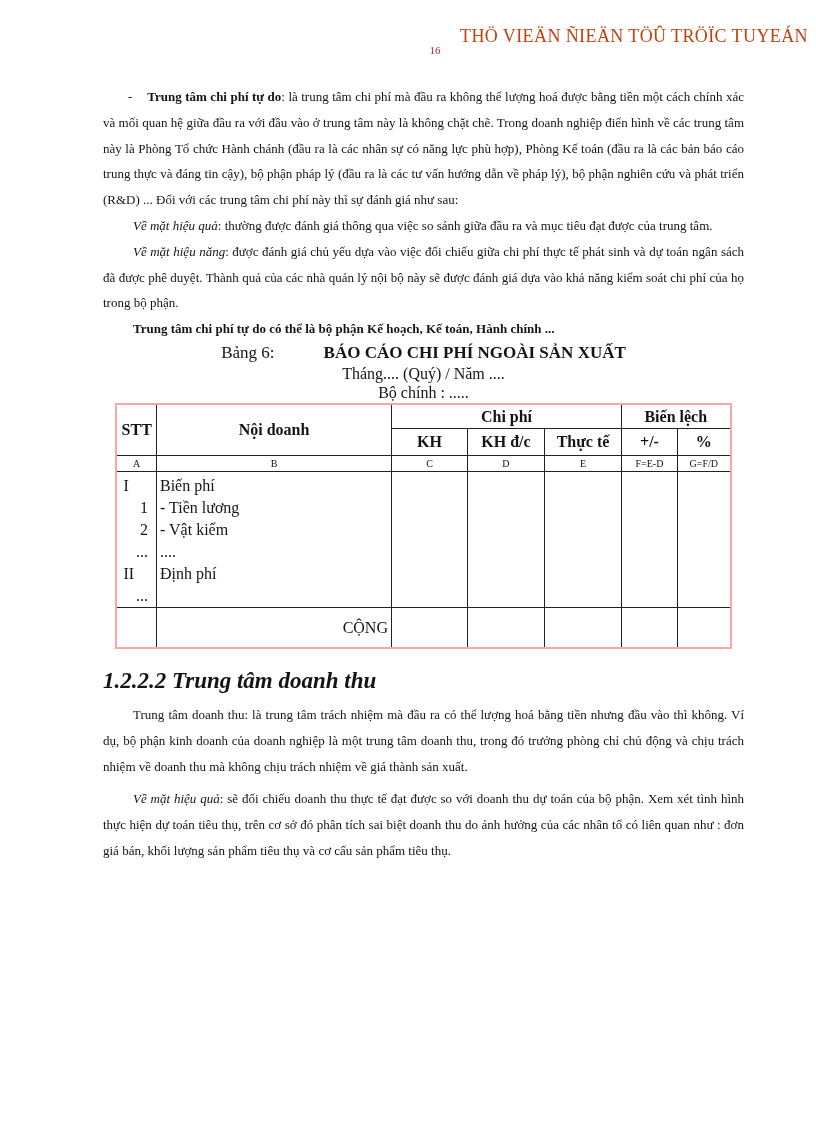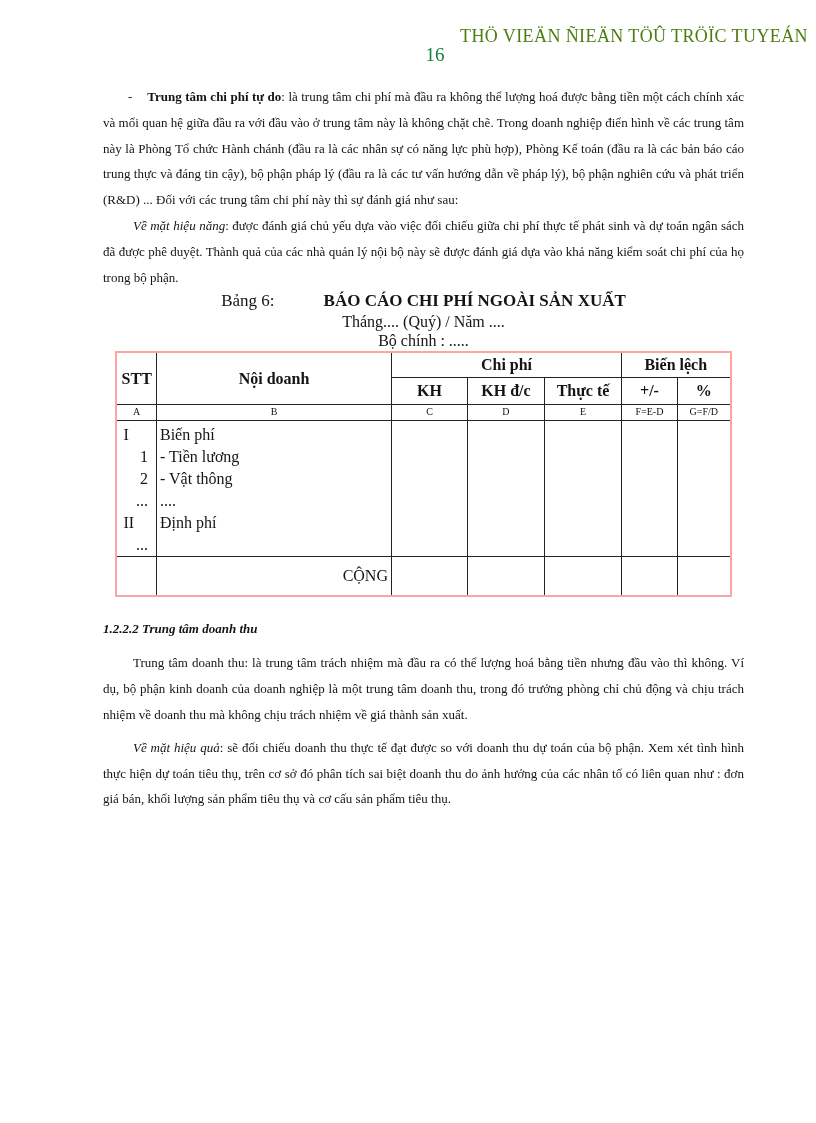--- a/index.html
+++ b/index.html
@@ -13,31 +13,31 @@
     color: #141414;
     margin: 0 auto;
     overflow: hidden;
   }
   .site-header {
     position: absolute;
     top: 26px;
     right: 8px;
     font-size: 18px;
     letter-spacing: 0.4px;
-    color: #4d7c0f;
+    color: #c2410c;
     white-space: nowrap;
   }
   .page-number {
     position: absolute;
     top: 44px;
     left: 402px;
     width: 66px;
     text-align: center;
-    font-size: 19px;
-    color: #15803d;
+    font-size: 11px;
+    color: #be185d;
   }
   .content {
     position: absolute;
     top: 84px;
     left: 103px;
     width: 641px;
   }
   .para {
     font-size: 13px;
     line-height: 25.8px;
@@ -86,43 +86,45 @@
   .r-sub td  { height: 27px; text-align: center; font-weight: bold; }
   .r-letters td { height: 16px; font-size: 10px; line-height: 14px; text-align: center; padding: 0; color: #111; border-bottom: 1px solid #222; }
   .r-body td { height: 122px; vertical-align: top; padding-top: 3px; }
   .ln { height: 22px; line-height: 22px; white-space: nowrap; }
   .stt-cell .al { text-align: left; padding-left: 3px; }
   .stt-cell .ar { text-align: right; padding-right: 5px; }
   .nd-cell { padding-left: 6px; }
   .r-total td { height: 40px; }
   .total-label { text-align: right; padding-right: 8px; font-size: 17px; }
   .section-heading {
-    font-size: 13px;
+    font-size: 23px;
     font-weight: bold;
     font-style: italic;
     margin: 21px 0 10px 0;
     line-height: 22px;
   }
   .sec-para { margin-bottom: 7px; }
 </style>
 </head>
 <body>
 
 <div class="page">
 
   <div class="site-header">THÖ VIEÄN ÑIEÄN TÖÛ TRÖÏC TUYEÁN</div>
   <div class="page-number">16</div>
 
   <div class="content">
 
     <p class="para hang"><span class="bullet">-</span><span class="bold">Trung tâm chi phí tự do</span><span>: là trung tâm chi phí mà đầu ra không thể lượng hoá được bằng tiền một cách chính xác và mối quan hệ giữa đầu ra với đầu vào ở trung tâm này là không chặt chẽ. Trong doanh nghiệp điển hình về các trung tâm này là Phòng Tổ chức Hành chánh (đầu ra là các nhân sự có năng lực phù hợp), Phòng Kế toán (đầu ra là các bản báo cáo trung thực và đáng tin cậy), bộ phận pháp lý (đầu ra là các tư vấn hướng dẫn về pháp lý), bộ phận nghiên cứu và phát triển (R&amp;D) ... Đối với các trung tâm chi phí này thì sự đánh giá như sau:</span></p>
 
+    <p class="para indent"><span class="lead-italic">Về mặt hiệu quả</span><span>: thường được đánh giá thông qua việc so sánh giữa đầu ra và mục tiêu đạt được của trung tâm.</span></p>
 
     <p class="para indent"><span class="lead-italic">Về mặt hiệu năng</span><span>: được đánh giá chủ yếu dựa vào việc đối chiếu giữa chi phí thực tế phát sinh và dự toán ngân sách đã được phê duyệt. Thành quả của các nhà quản lý nội bộ này sẽ được đánh giá dựa vào khả năng kiểm soát chi phí của họ trong bộ phận.</span></p>
 
+    <p class="para indent bold">Trung tâm chi phí tự do có thể là bộ phận Kế hoạch, Kế toán, Hành chính ...</p>
 
 
     <div class="caption"><span class="prefix">Bảng 6:</span><span class="title">BÁO CÁO CHI PHÍ NGOÀI SẢN XUẤT</span></div>
 
     <div class="center-line">Tháng.... (Quý) / Năm ....</div>
     <div class="center-line dept-line">Bộ chính : .....</div>
 
     <table class="report-table">
       <colgroup>
         <col class="c-stt">
@@ -161,21 +163,21 @@
             <div class="ln al">I</div>
             <div class="ln ar">1</div>
             <div class="ln ar">2</div>
             <div class="ln ar">...</div>
             <div class="ln al">II</div>
             <div class="ln ar">...</div>
           </td>
           <td class="nd-cell">
             <div class="ln">Biến phí</div>
             <div class="ln">- Tiền lương</div>
-            <div class="ln">- Vật thông</div>
+            <div class="ln">- Vật kiểm</div>
             <div class="ln">....</div>
             <div class="ln">Định phí</div>
             <div class="ln"></div>
           </td>
           <td></td>
           <td></td>
           <td></td>
           <td></td>
           <td></td>
         </tr>

